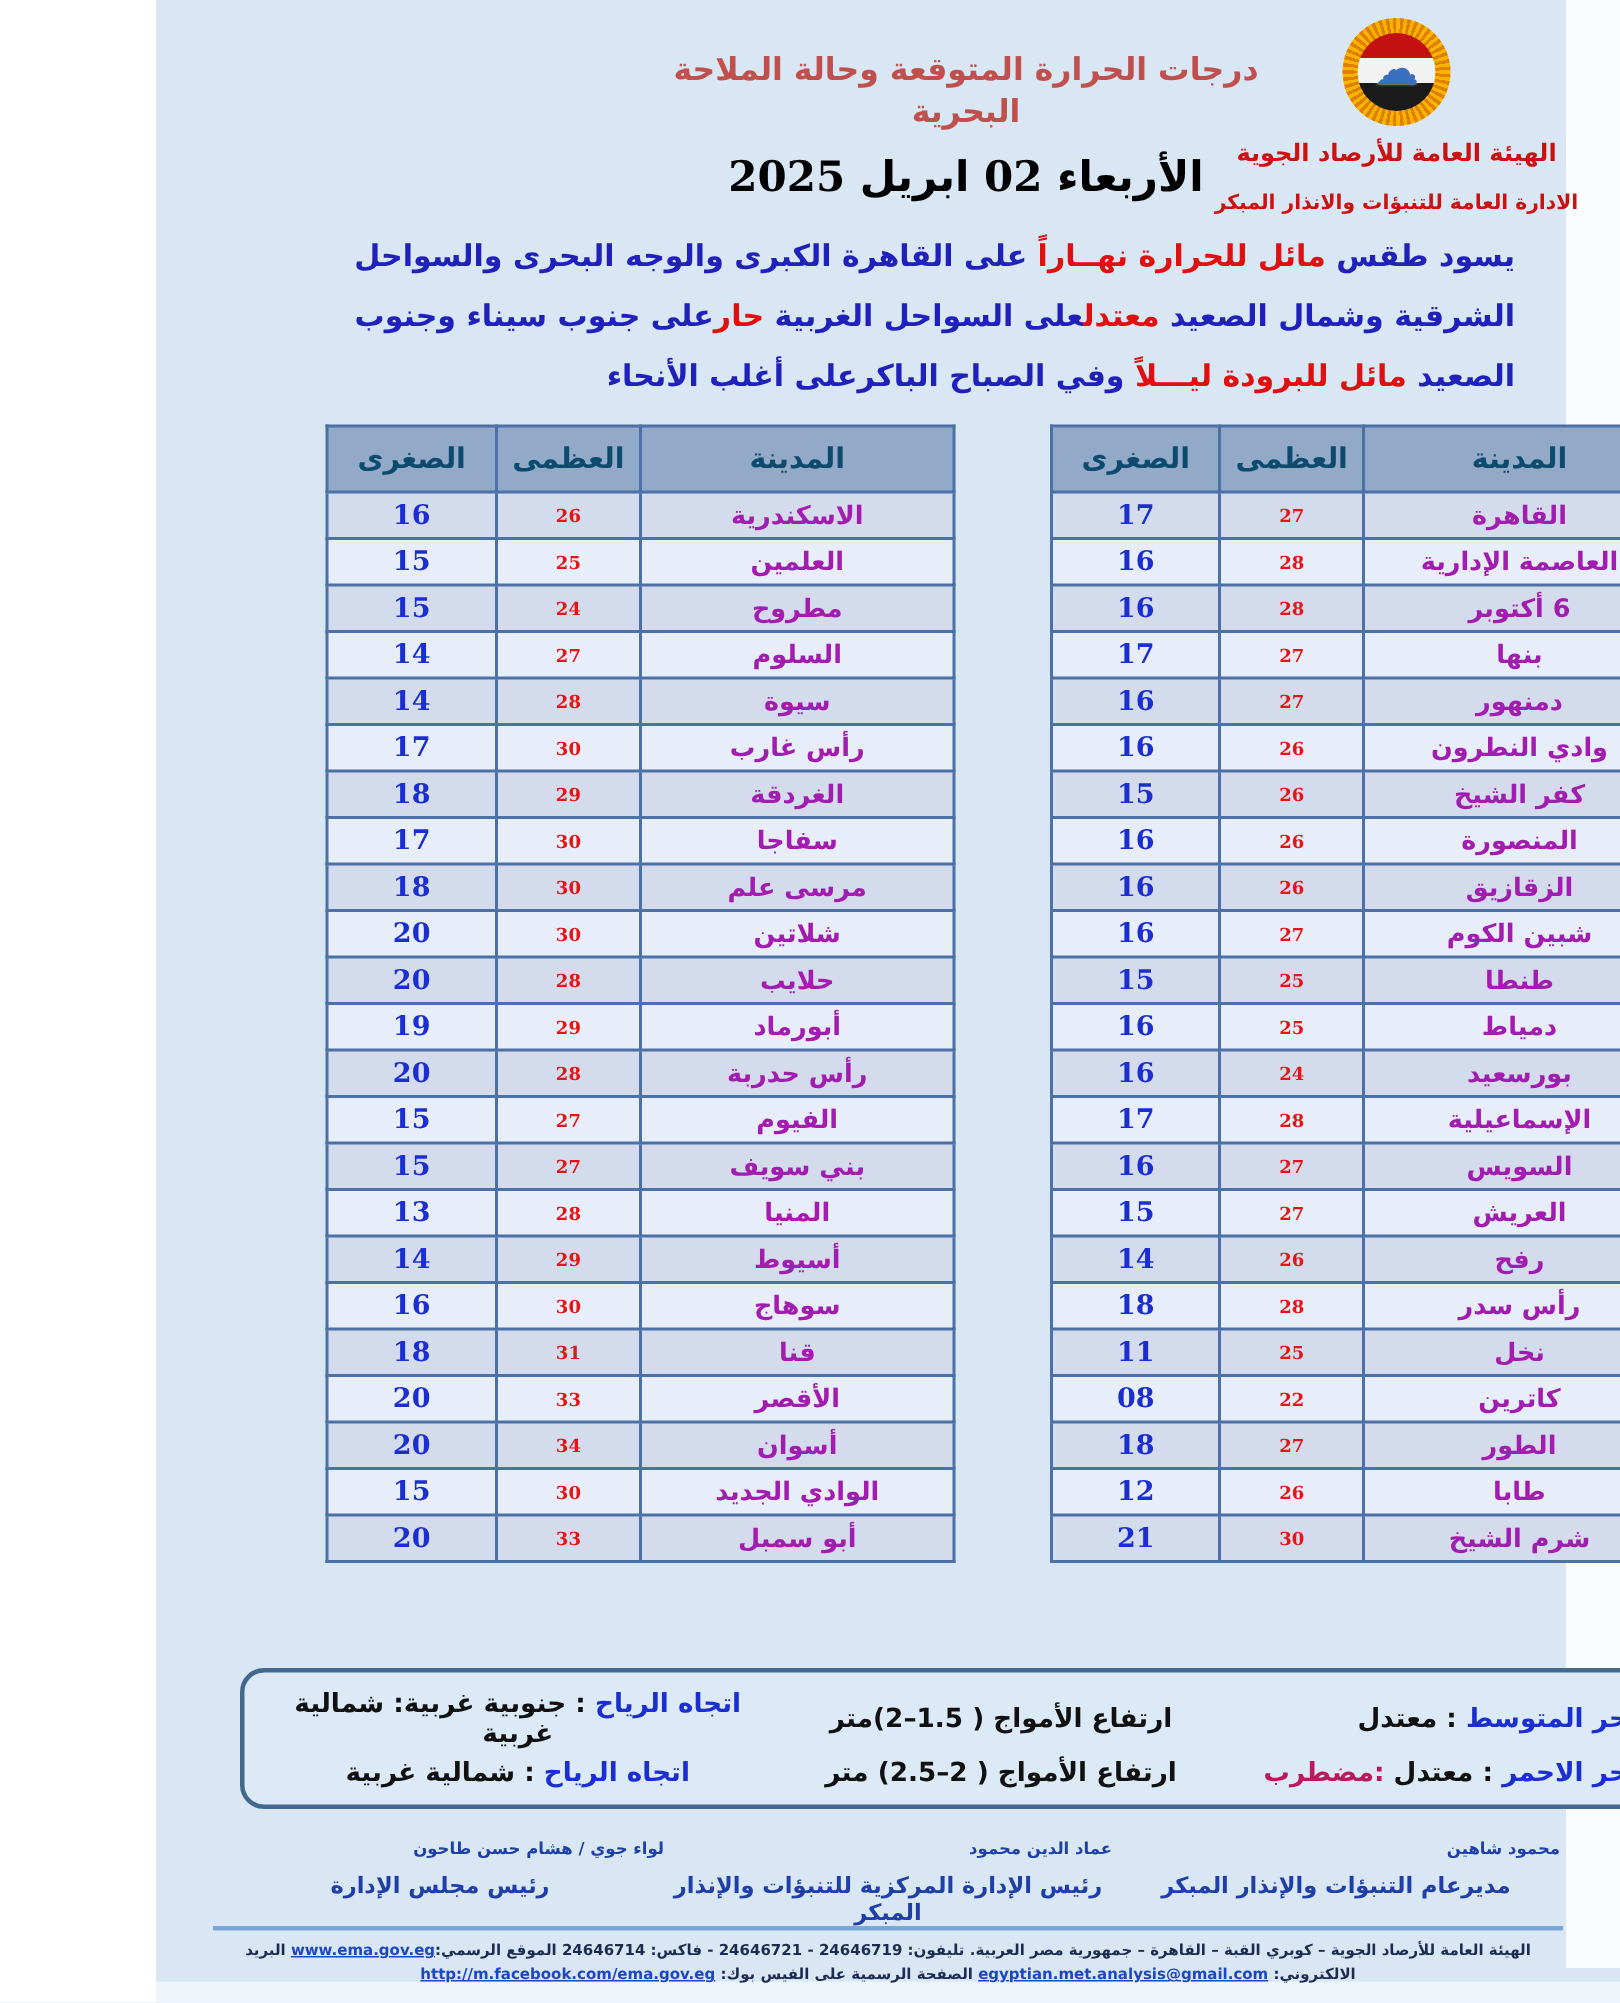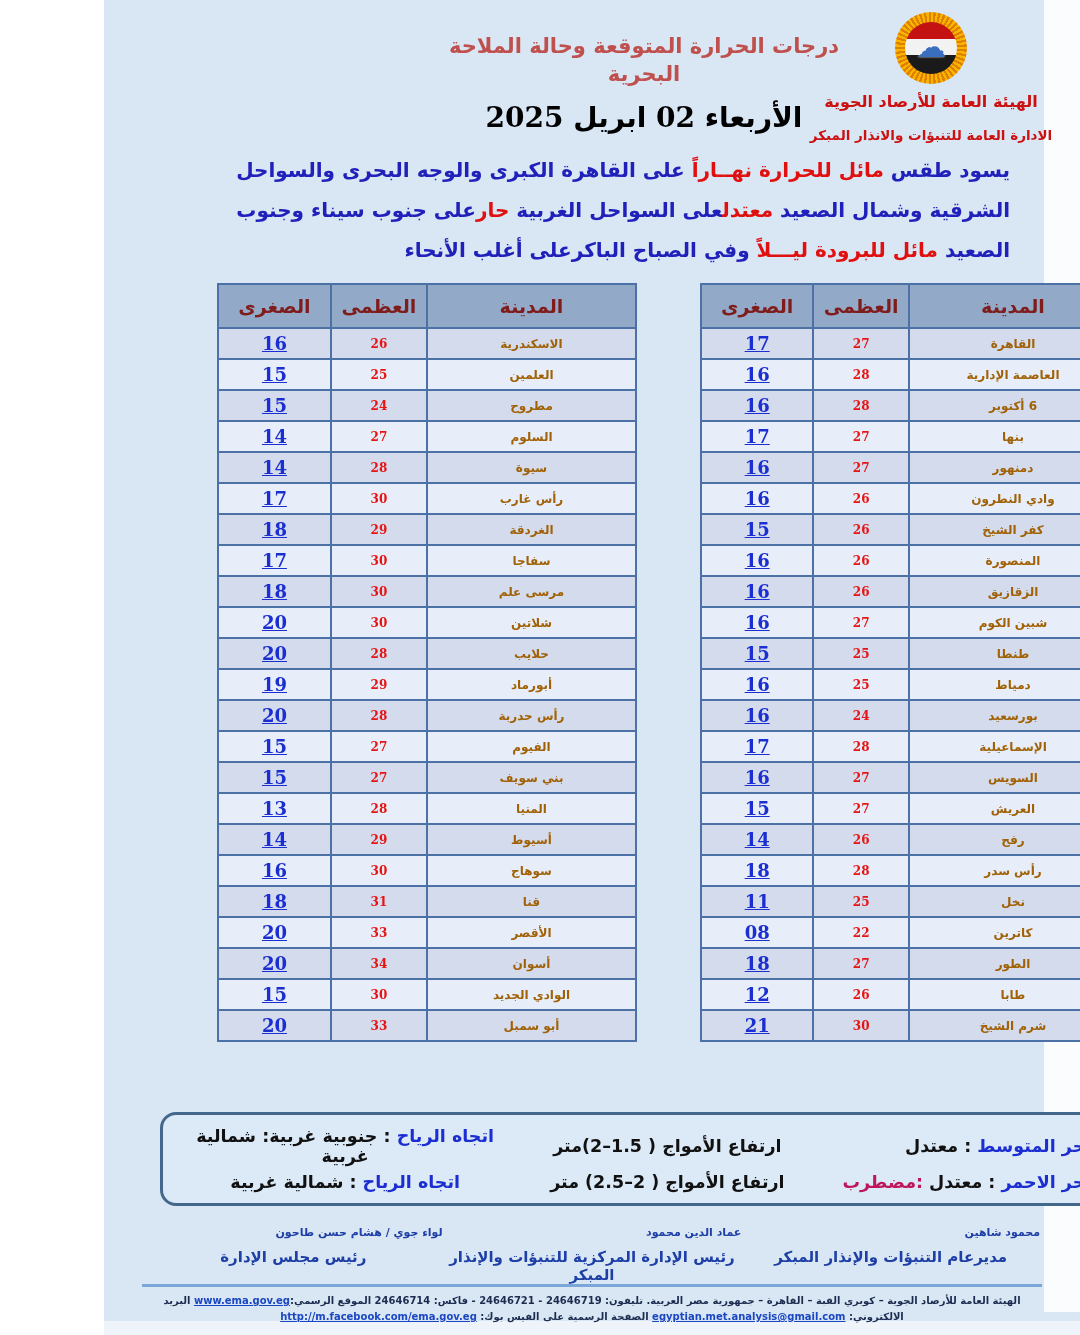--- a/index.html
+++ b/index.html
@@ -29,27 +29,27 @@
               font-size:20px; font-weight:bold; line-height:2.0; color:#2020bb; }
   .forecast .seg-red { color:#e01010; }
   .forecast .seg-blue { color:#2020bb; }
 
   
   .temp-table { position:absolute; top:283px; }
   .temp-table.right-side { left:596px; width:418px; }
   .temp-table.left-side  { left:113px; width:420px; }
   table { border-collapse:collapse; width:100%; direction:rtl; table-layout:fixed; }
   th, td { border:2px solid #4b71a6; text-align:center; }
-  th { background:#93a9c8; color:#7f1d1d; font-size:19px; font-weight:bold; height:44px; }
+  th { background:#93a9c8; color:#0c4a6e; font-size:19px; font-weight:bold; height:44px; }
   td { height:31px; font-weight:bold; font-size:17px; padding:1px 4px; }
   tbody tr:nth-child(odd)  td { background:#d3dbec; }
   tbody tr:nth-child(even) td { background:#e7eef9; }
-  td.city { color:#a16207; font-size:12px;margin-top:37px; }
+  td.city { color:#a21caf; font-size:17px;margin-top:37px; }
   td.max  { color:#e61414; font-family:"DejaVu Serif","DejaVu Sans",sans-serif; font-size:12px; }
-  td.min  { color:#1b2ed1; font-family:"DejaVu Serif","DejaVu Sans",sans-serif; font-size:18px;text-decoration:underline; }
+  td.min  { color:#1b2ed1; font-family:"DejaVu Serif","DejaVu Sans",sans-serif; font-size:18px; }
   col.c-city { width:50%; } col.c-max { width:23%; } col.c-min { width:27%; }
 
   
   .marine-box { position:absolute; top:1112px; left:56px; width:968px; height:94px;
                 border:3px solid #44688c; border-radius:16px; background:#dce9f6;
                 display:flex; flex-direction:column; justify-content:space-evenly; padding:4px 14px; }
   .marine-row { display:flex; direction:rtl; align-items:center; font-weight:bold; font-size:17.5px; color:#111; }
   .m-sea   { width:31%; text-align:right; padding-right:6px; }
   .m-waves { width:33%; text-align:center; }
   .m-wind  { width:36%; text-align:center; }

